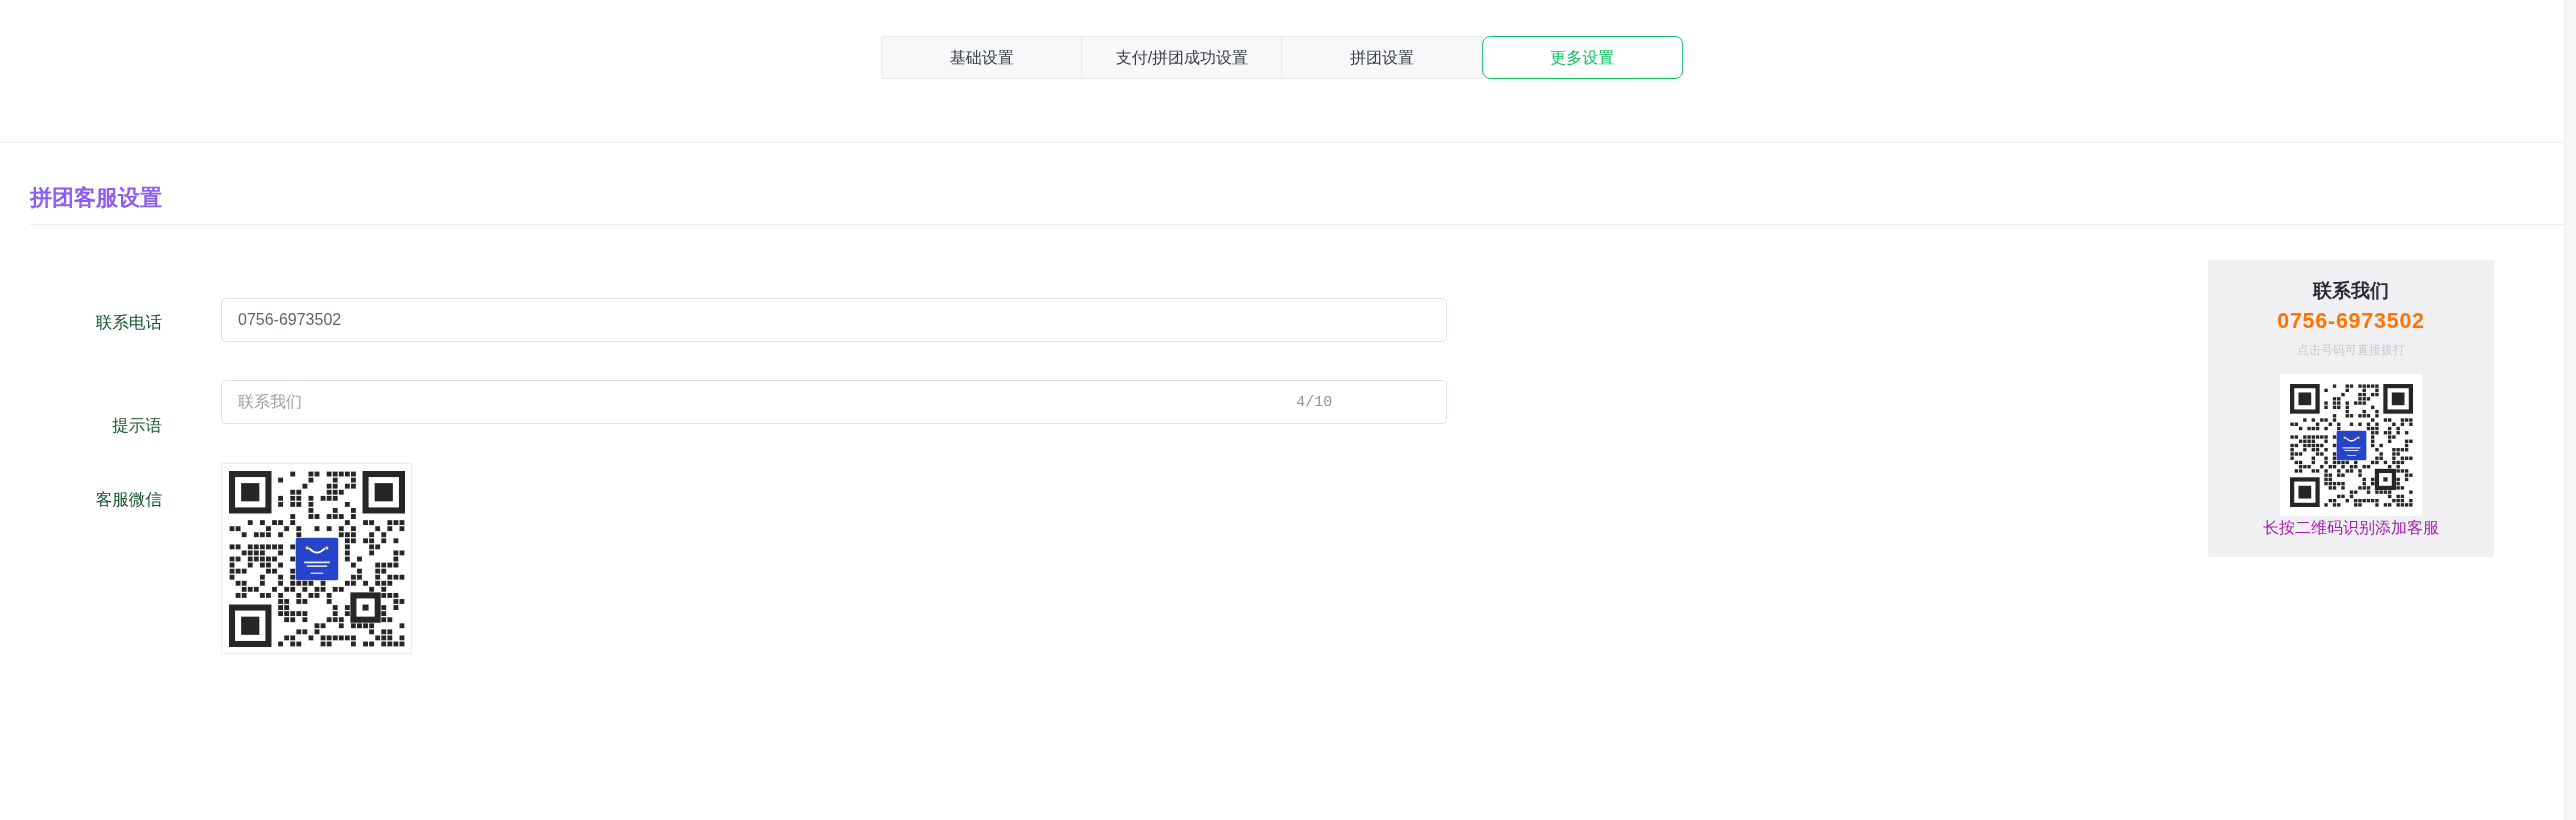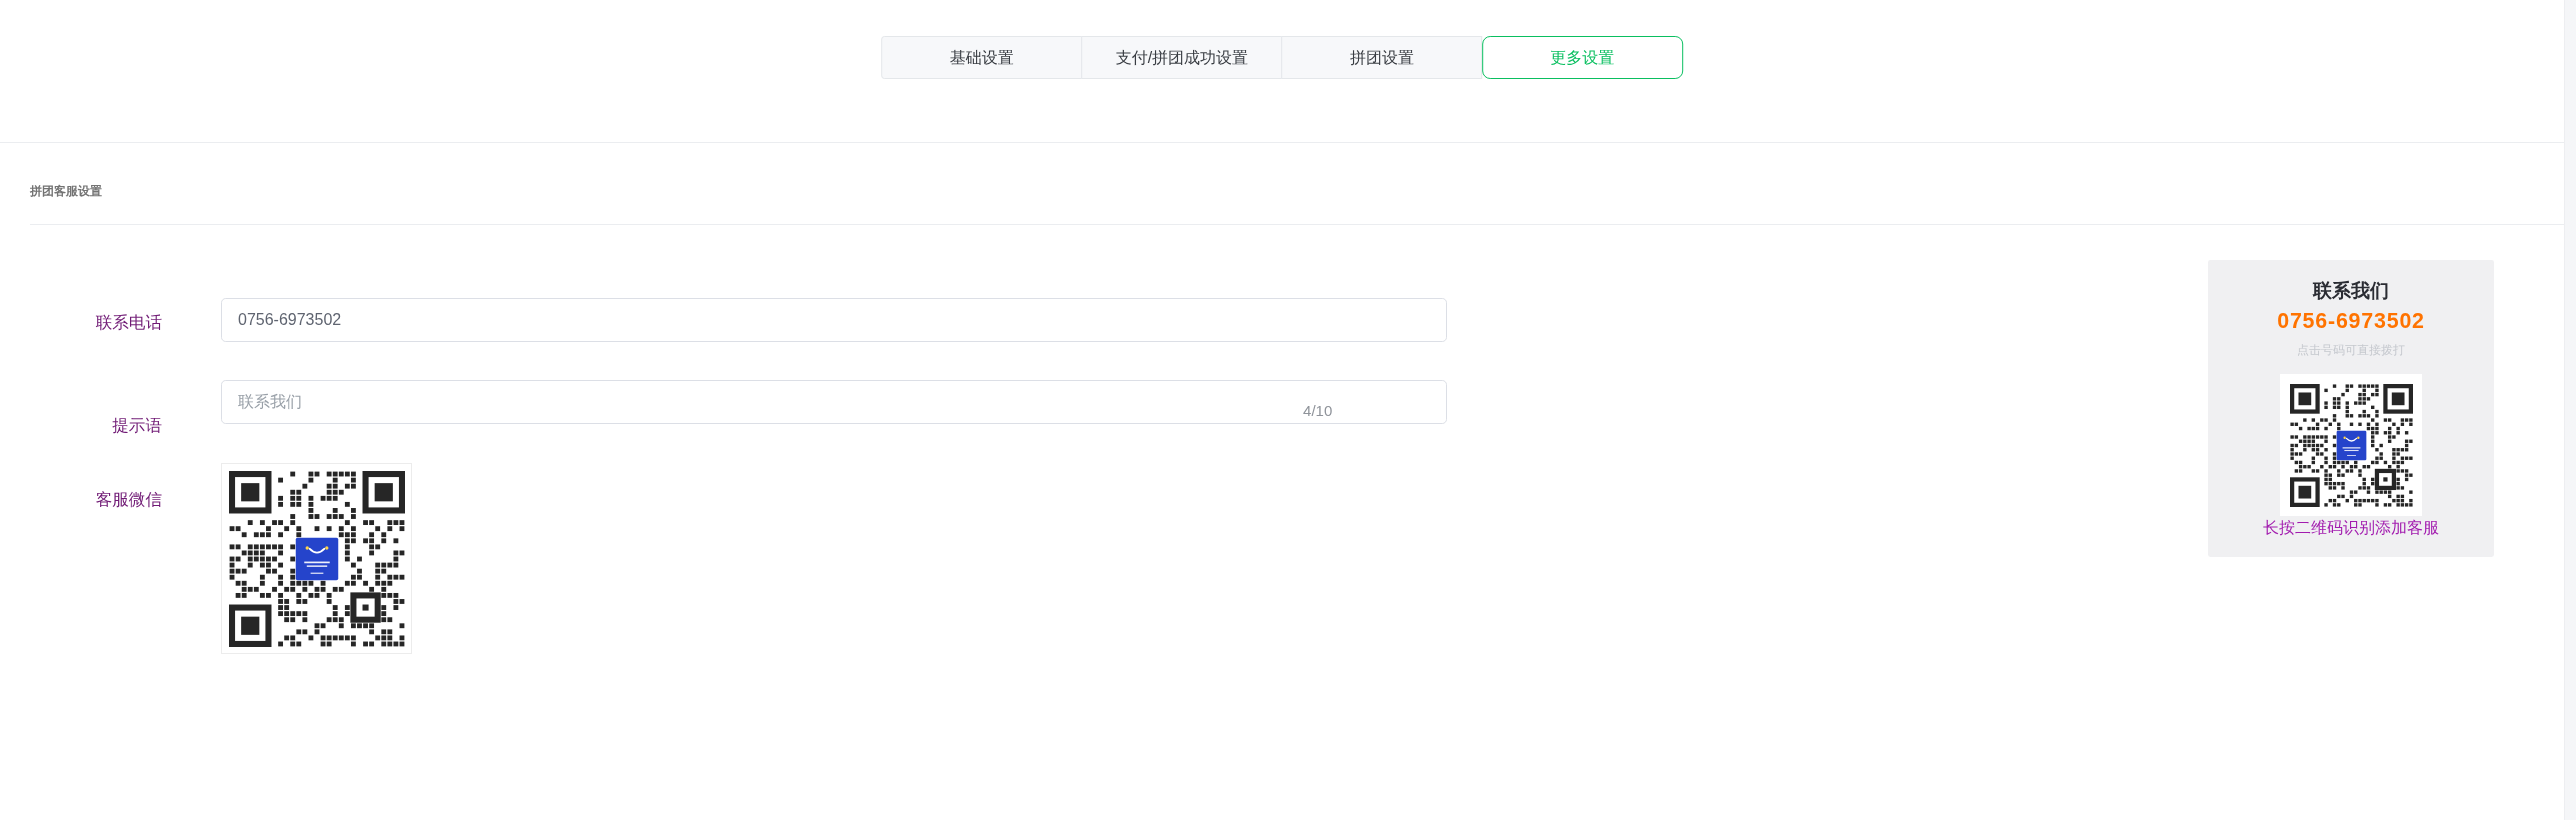--- a/index.html
+++ b/index.html
@@ -16,37 +16,37 @@
     box-sizing:border-box;width:201px;height:43px;line-height:41px;text-align:center;
     background:#f7f8fa;border:0.8px solid #e4e7ea;color:#383c42;font-size:16px;
     margin-left:-0.8px;cursor:pointer;white-space:nowrap;
   }
   .tab:first-child{margin-left:0;border-radius:3.2px 0 0 3.2px;}
   .tab.active{
     background:#ffffff;border:0.8px solid var(--green);color:var(--green);
     border-radius:8px;position:relative;z-index:2;
   }
   
-  .section-title{position:absolute;left:30px;top:183px;font-size:12px;font-weight:bold;color:#737373;}
+  .section-title{position:absolute;left:30px;top:183px;font-size:22px;font-weight:bold;color:#8b5cf6;}
   .section-divider{position:absolute;left:30px;top:224px;width:2534px;height:0;border-top:0.8px solid #ebedf0;}
   
-  .form-label{position:absolute;left:0;width:162px;text-align:right;font-size:16.6px;color:#701a75;}
+  .form-label{position:absolute;left:0;width:162px;text-align:right;font-size:16.6px;color:#14532d;}
   .lbl-phone{top:312px;}
   .lbl-prompt{top:415px;font-family:Liberation Serif, serif;}
   .lbl-wechat{top:489px;}
   .text-input{
     position:absolute;left:221px;box-sizing:border-box;width:1226px;height:44px;
     border:0.8px solid #dcdfe6;border-radius:4.7px;background:#fff;
     padding:0 63px 0 16px;font-size:16px;color:#5f6470;outline:none;
     font-family:"Liberation Sans","DejaVu Sans",sans-serif;
   }
   .inp-phone{top:298px;}
   .inp-prompt{top:380px;color:#99a0a8;}
   .char-counter{
-    position:absolute;left:221px;top:388px;width:1124px;height:44px;pointer-events:none;
+    position:absolute;left:221px;top:380px;width:1124px;height:44px;pointer-events:none;font-family:Liberation Mono, monospace;
   }
   .char-counter span{
     position:absolute;right:12.7px;top:50%;transform:translateY(-50%);
     font-size:15px;color:#8f939a;
   }
   
   .qr-box{
     position:absolute;left:221px;top:463px;box-sizing:border-box;width:191px;height:191px;
     background:#fff;border:0.8px solid #ececec;padding:7.1px;cursor:pointer;
   }

